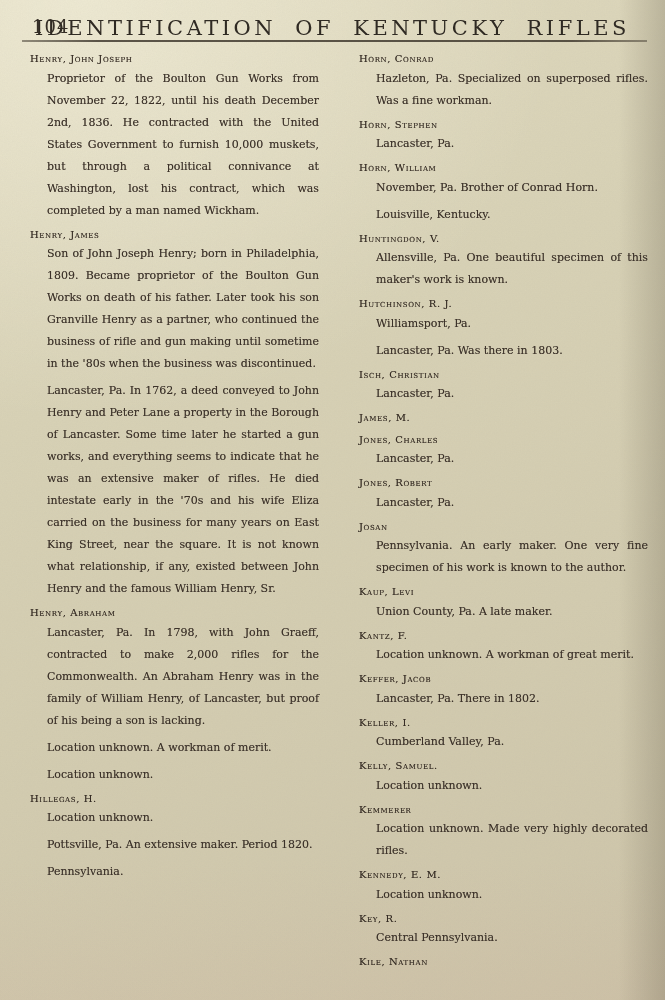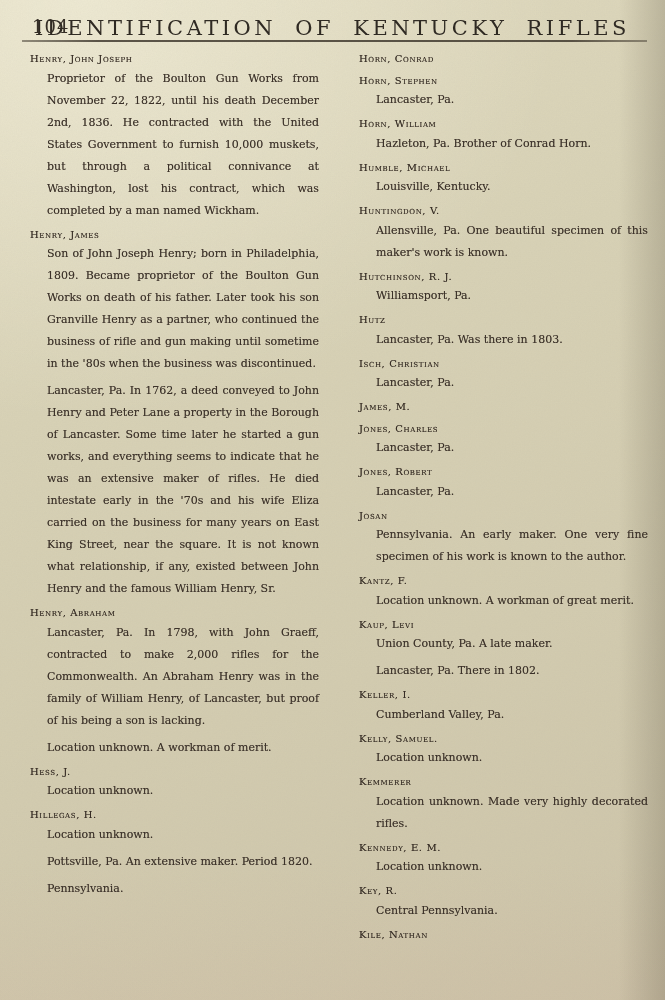--- a/index.html
+++ b/index.html
@@ -89,21 +89,20 @@
         <div class="entry">
           <div class="entry-name">Henry, Abraham</div>
           <div class="entry-body">Lancaster, Pa. In 1798, with John Graeff, contracted to make 2,000 rifles for the Commonwealth. An Abraham Henry was in the family of William Henry, of Lancaster, but proof of his being a son is lacking.</div>
         </div>
 
         <div class="entry">
           <div class="entry-body">Location unknown. A workman of merit.</div>
         </div>
 
         <div class="entry">
-          <div class="entry-name">Hess, J.</div>
           <div class="entry-body">Location unknown.</div>
         </div>
 
         <div class="entry">
           <div class="entry-name">Hillegas, H.</div>
           <div class="entry-body">Location unknown.</div>
         </div>
 
         <div class="entry">
           <div class="entry-body">Pottsville, Pa. An extensive maker. Period 1820.</div>
@@ -111,49 +110,48 @@
 
         <div class="entry">
           <div class="entry-body">Pennsylvania.</div>
         </div>
 
       </div>
     <div class="column">
 
         <div class="entry">
           <div class="entry-name">Horn, Conrad</div>
+          <div class="entry-body">Hazleton, Pa. Specialized on superposed rifles. Was a fine workman.</div>
         </div>
 
         <div class="entry">
           <div class="entry-name">Horn, Stephen</div>
           <div class="entry-body">Lancaster, Pa.</div>
         </div>
 
         <div class="entry">
           <div class="entry-name">Horn, William</div>
-          <div class="entry-body">Hazleton, Pa. Brother of Conrad Horn.</div>
-        </div>
-
-        <div class="entry">
-          <div class="entry-name">Humble, Michael</div>
+          <div class="entry-body">November, Pa. Brother of Conrad Horn.</div>
+        </div>
+
+        <div class="entry">
           <div class="entry-body">Louisville, Kentucky.</div>
         </div>
 
         <div class="entry">
           <div class="entry-name">Huntingdon, V.</div>
           <div class="entry-body">Allensville, Pa.  One beautiful specimen of this maker's work is known.</div>
         </div>
 
         <div class="entry">
           <div class="entry-name">Hutchinson, R. J.</div>
           <div class="entry-body">Williamsport, Pa.</div>
         </div>
 
         <div class="entry">
-          <div class="entry-name">Hutz</div>
           <div class="entry-body">Lancaster, Pa. Was there in 1803.</div>
         </div>
 
         <div class="entry">
           <div class="entry-name">Isch, Christian</div>
           <div class="entry-body">Lancaster, Pa.</div>
         </div>
 
         <div class="entry">
           <div class="entry-name">James, M.</div>
@@ -168,30 +166,31 @@
           <div class="entry-name">Jones, Robert</div>
           <div class="entry-body">Lancaster, Pa.</div>
         </div>
 
         <div class="entry">
           <div class="entry-name">Josan</div>
           <div class="entry-body">Pennsylvania. An early maker. One very fine specimen of his work is known to the author.</div>
         </div>
 
         <div class="entry">
+          <div class="entry-name">Kaup, Levi</div>
+          <div class="entry-body">Union County, Pa. A late maker.</div>
+        </div>
+
+        <div class="entry">
           <div class="entry-name">Kantz, F.</div>
           <div class="entry-body">Location unknown. A workman of great merit.</div>
         </div>
 
         <div class="entry">
-          <div class="entry-name">Kaup, Levi</div>
-          <div class="entry-body">Union County, Pa. A late maker.</div>
-        </div>
-
-        <div class="entry">
+          <div class="entry-name">Keffer, Jacob</div>
           <div class="entry-body">Lancaster, Pa. There in 1802.</div>
         </div>
 
         <div class="entry">
           <div class="entry-name">Keller, I.</div>
           <div class="entry-body">Cumberland Valley, Pa.</div>
         </div>
 
         <div class="entry">
           <div class="entry-name">Kelly, Samuel.</div>

